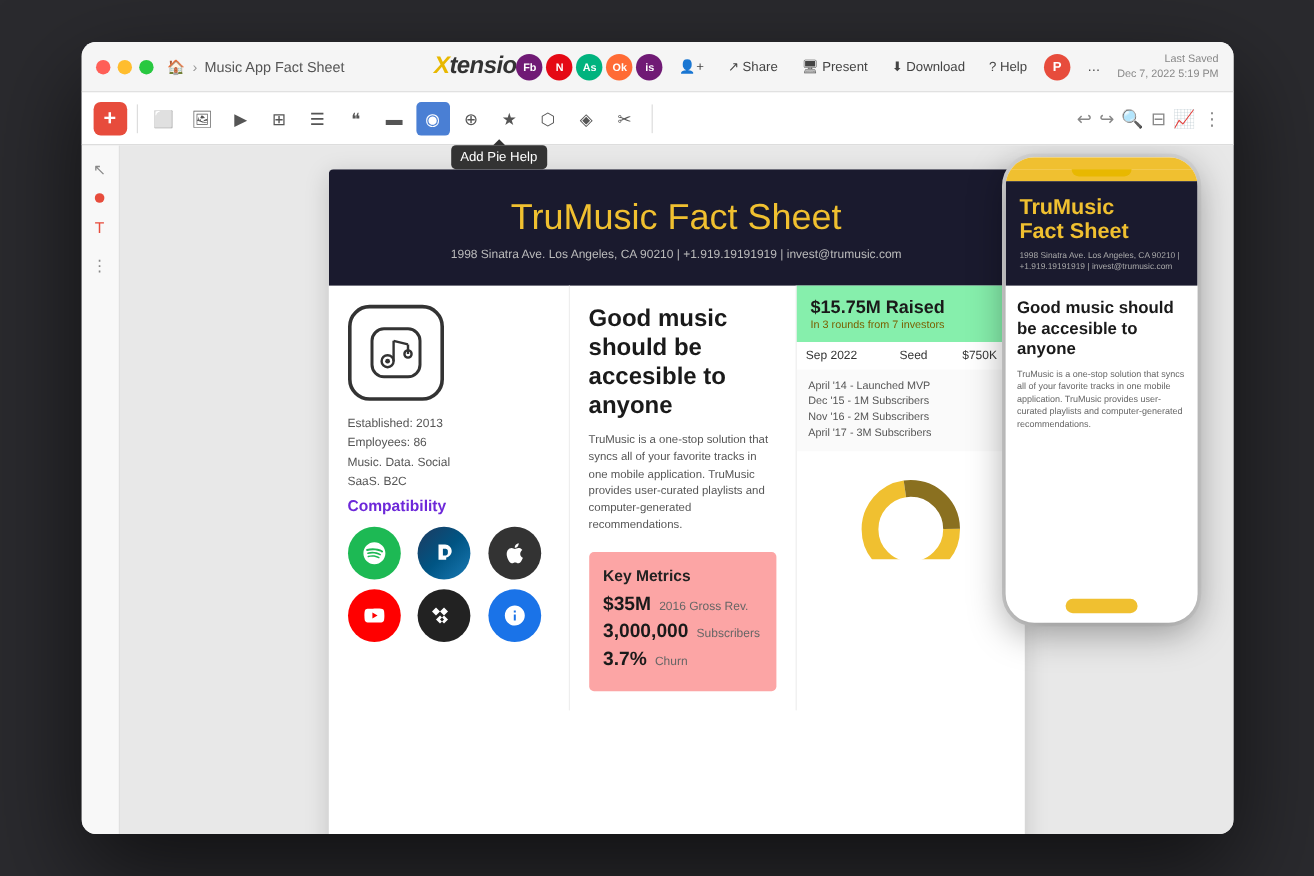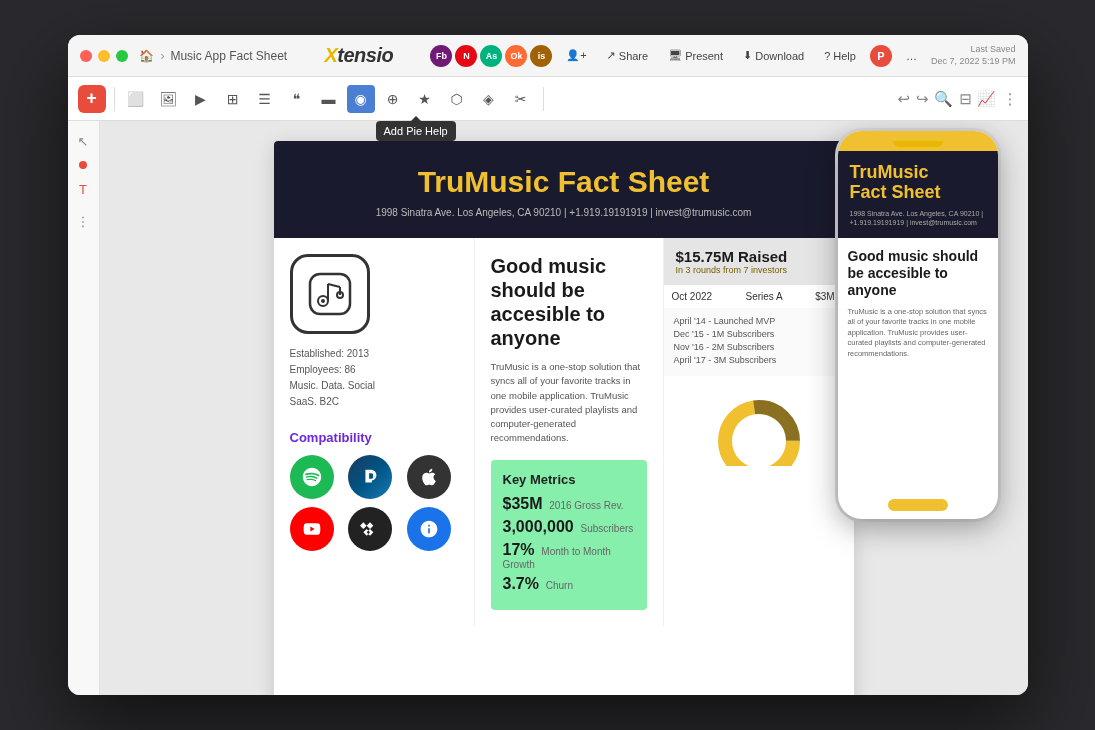--- a/index.html
+++ b/index.html
@@ -53,21 +53,21 @@
       align-items: center;
       gap: 6px;
       font-size: 12px;
       color: #555;
     }
     .breadcrumb-sep { color: #999; }
 
     .titlebar-center {
       flex: 1;
       display: flex;
-      justify-content: center;
+      justify-content: flex-end;
       align-items: center;
     }
     .logo-text {
       font-size: 20px;
       font-style: italic;
       font-weight: 600;
       color: #333;
       letter-spacing: -0.5px;
     }
     .logo-x { color: #e8b800; }
@@ -86,21 +86,21 @@
       align-items: center;
       justify-content: center;
       font-size: 9px;
       font-weight: bold;
       color: white;
     }
     .av-fb { background: #701a75; }
     .av-n  { background: #e50914; }
     .av-as { background: #00b37e; }
     .av-ok { background: #ff6b35; }
-    .av-is { background: #a16207; }
+    .av-is { background: #701a75; }
 
     .tb-btn {
       display: flex;
       align-items: center;
       gap: 3px;
       font-size: 11px;
       color: #444;
       cursor: pointer;
       padding: 3px 6px;
       border-radius: 4px;
@@ -245,21 +245,21 @@
 
     
     .doc-header {
       background: #1a1a2e;
       padding: 24px 20px 20px;
       text-align: center;
     }
     .doc-title {
       color: #f0c030;
       font-size: 30px;
-      font-weight: 700;
+      font-weight: 400;
       margin-bottom: 8px;
     }
     .doc-subtitle {
       color: #bbb;
       font-size: 10px;
     }
 
     
     .doc-body {
       display: flex;
@@ -281,21 +281,21 @@
       align-items: center;
       justify-content: center;
       margin-bottom: 12px;
       font-size: 32px;
     }
 
     .doc-info {
       font-size: 10px;
       color: #555;
       line-height: 1.6;
-      margin-bottom: 20px;
+      margin-bottom: 4px;
     }
 
     .compat-title {
       font-size: 13px;
       font-weight: 700;
       color: #6d28d9;
       margin-bottom: 10px;
     }
 
     .compat-icons {
@@ -365,21 +365,21 @@
       margin-left: 4px;
     }
 
     
     .doc-right {
       width: 190px;
       flex-shrink: 0;
     }
 
     .raised-banner {
-      background: #e5e5e5;
+      background: #86efac;
       padding: 10px 12px;
       margin-bottom: 0;
     }
     .raised-amount {
       font-size: 15px;
       font-weight: 800;
       color: #1a1a1a;
     }
     .raised-sub {
       font-size: 9px;
@@ -639,53 +639,49 @@
                     <path d="M12 2C6.48 2 2 6.48 2 12s4.48 10 10 10 10-4.48 10-10S17.52 2 12 2zm1 15h-2v-6h2v6zm0-8h-2V7h2v2z"></path>
                   </svg>
               </div>
             </div>
           </div>
 
           <div class="doc-middle">
             <div class="headline">Good music should be accesible to anyone</div>
             <div class="tagline">TruMusic is a one-stop solution that syncs all of your favorite tracks in one mobile application. TruMusic provides user-curated playlists and computer-generated recommendations.</div>
 
-            <div style="background:#86efac;padding:12px;border-radius:4px;">
+            <div style="background:#fca5a5;padding:12px;border-radius:4px;">
               <div class="key-metrics-title">Key Metrics</div>
               <div class="metric-row">
                 <span class="metric-big">$35M</span>
                 <span class="metric-label">2016 Gross Rev.</span>
               </div>
               <div class="metric-row">
                 <span class="metric-big">3,000,000</span>
                 <span class="metric-label">Subscribers</span>
-              </div>
-              <div class="metric-row">
-                <span class="metric-big">17%</span>
-                <span class="metric-label">Month to Month Growth</span>
               </div>
               <div class="metric-row">
                 <span class="metric-big">3.7%</span>
                 <span class="metric-label">Churn</span>
               </div>
             </div>
           </div>
 
           <div class="doc-right">
             <div class="raised-banner">
               <div class="raised-amount">$15.75M Raised</div>
               <div class="raised-sub">In 3 rounds from 7 investors</div>
             </div>
 
             <table class="funding-table">
               <tbody>
                 <tr>
-                  <td>Oct 2022</td>
-                  <td>Series A</td>
-                  <td>$3M</td>
+                  <td>Sep 2022</td>
+                  <td>Seed</td>
+                  <td>$750K</td>
                 </tr>
               </tbody>
             </table>
 
             <div class="milestones">
               <div class="milestone-item">April '14 - Launched MVP</div>
               <div class="milestone-item">Dec '15 - 1M Subscribers</div>
               <div class="milestone-item">Nov '16 - 2M Subscribers</div>
               <div class="milestone-item">April '17 - 3M Subscribers</div>
             </div>

